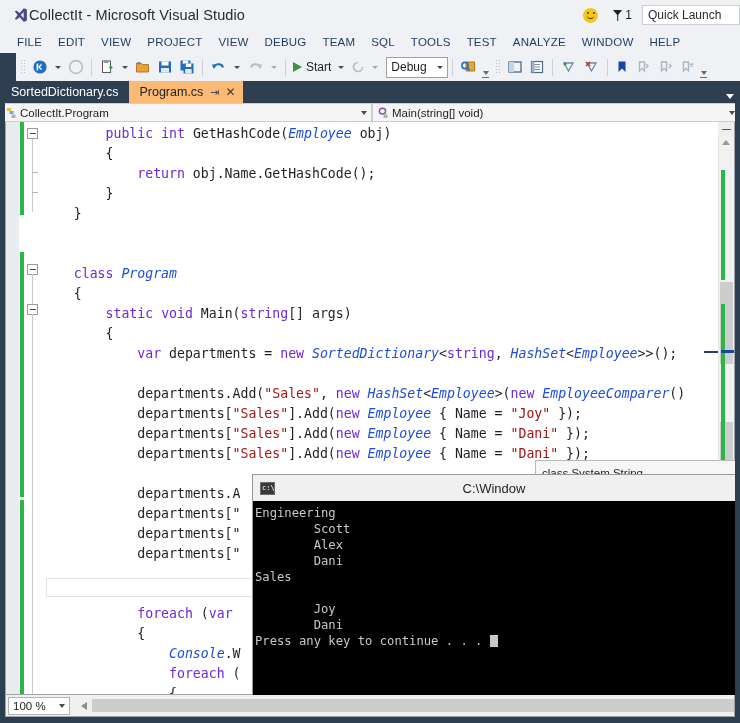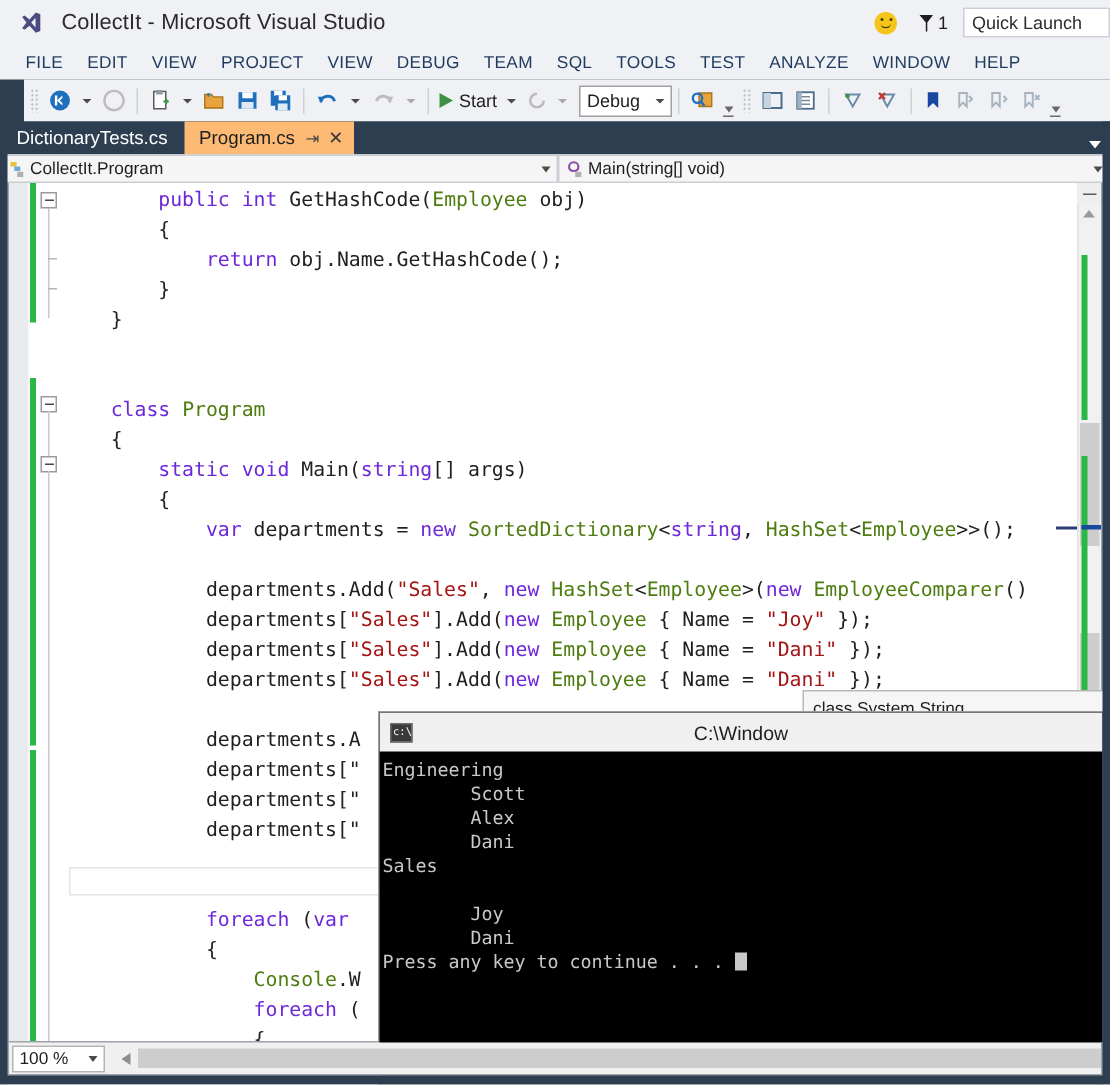--- a/index.html
+++ b/index.html
@@ -21,21 +21,21 @@
     position: absolute; left: 0; top: 0; width: 740px; height: 30px;
     background: #eff1f4;
     display: flex; align-items: center;
   }
   .vs-logo {
     margin-left: 11px; width: 18px; height: 18px;
     display: flex; align-items: center; justify-content: center;
     color: #68217a;
   }
   .title-text {
-    margin-left: 12px;
+    margin-left: 0;
     font-size: 14.5px; color: #2b2b2b; letter-spacing: 0.1px;
   }
   .title-right {
     margin-left: auto; display: flex; align-items: center; height: 30px;
   }
   .smiley {
     width: 15px; height: 15px; border-radius: 50%;
     background: #f5c518; position: relative; margin-right: 14px;
   }
   .smiley::before, .smiley::after {
@@ -201,21 +201,21 @@
   .code {
     position: absolute; left: 36px; top: 2px; right: 0; bottom: 0;
     font-family: "DejaVu Sans Mono", monospace;
     font-size: 13.2px;
     line-height: 20px;
     white-space: pre;
     color: #1f1f1f;
   }
   .code .ln { height: 20px; }
   .kw  { color: #6d28d9; }
-  .typ { color: #4d7c0f; }
+  .typ { color: #1d4ed8; font-style: italic; }
   .str { color: #a31515; }
   .caret-line-box {
     position: absolute; left: 40px; top: 456px; width: 600px; height: 19px;
     border: 1px solid #e3e3e8;
   }
   .ibeam {
     position: absolute; left: 548px; top: 432px;
     width: 1.5px; height: 14px; background: #1e1e1e;
   }
   .ibeam::before, .ibeam::after {
@@ -528,21 +528,21 @@
       </svg>
     </div>
     <div class="overflow-dd">
       <span class="tri"></span>
       <i></i>
     </div>
   </div>
 
   <div class="tabstrip">
     <div class="tab inactive">
-      <span>DictionaryTests.cs</span>
+      <span>SortedDictionary.cs</span>
     </div>
     <div class="tab active">
       <span>Program.cs</span>
       <span class="pin-ico">⇥</span>
       <span class="close-ico">✕</span>
     </div>
     <div class="tab-dd"></div>
   </div>
 
   <div class="navbar">

